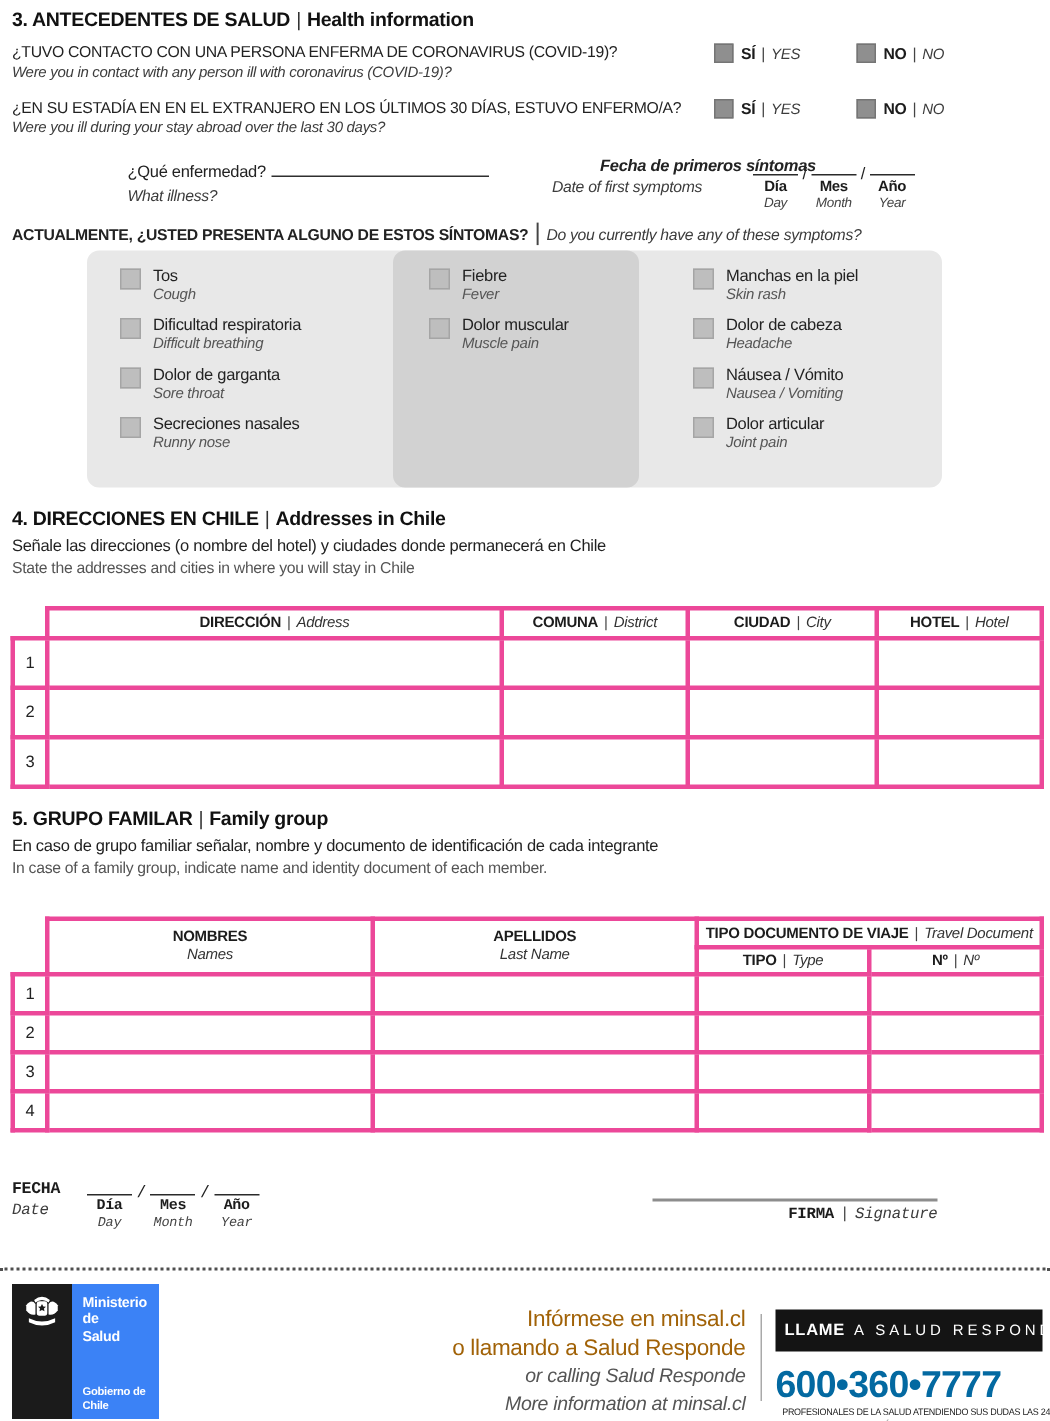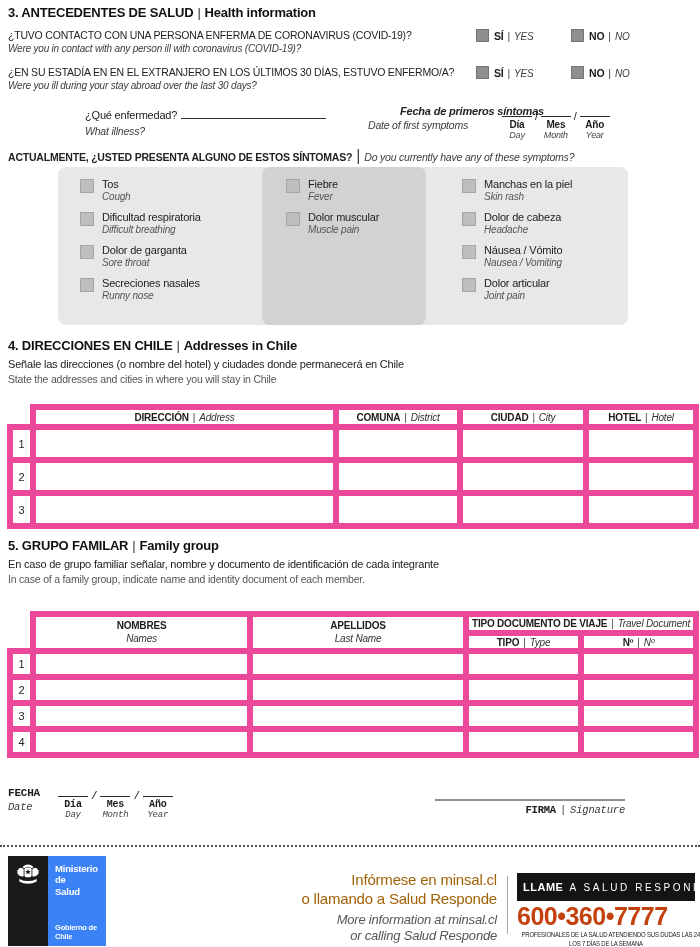--- a/index.html
+++ b/index.html
@@ -51,21 +51,21 @@
   .sym-cb { width:14px; height:14px; background:#bebebe; border:1px solid #a5a5a5; margin-right:8px; margin-top:1px; flex:0 0 auto; }
   .sym-es { font-size:11px; color:#222; }
   .sym-en { font-size:10px; font-style:italic; color:#555; margin-top:1px; }
 
   
   .sub-es { font-size:11px; color:#222; margin-top:5px; }
   .sub-en { font-size:10.5px; color:#555; margin-top:3px; }
 
   
   table { border-collapse:collapse; table-layout:fixed; width:686px; }
-  th, td { border:6px solid #ec4899; font-weight:normal; padding:0; }
+  th, td { border:3px solid #ec4899; font-weight:normal; padding:0; }
   th { font-size:10px; text-align:center; vertical-align:middle; }
   .th-es { font-weight:bold; color:#1c1c1c; }
   .th-en { font-style:italic; color:#333; }
   td.num { text-align:center; font-size:11px; color:#222; }
   th.ghost { border:none; background:#fff; }
   tr.h33 td { height:33px; }
   tr.h26 td { height:26px; }
   .th-stack div { line-height:1.25; }
 
   
@@ -87,21 +87,21 @@
   .info-block { text-align:right; }
   .info-es { font-size:15px; color:#a16207; line-height:1.25; }
   .info-en { font-size:13px; font-style:italic; color:#555; line-height:1.25; }
   .foot-divider { width:1px; background:#a9a9a9; }
   .call-banner {
     background:#141414; color:#fff; height:28px; display:flex; align-items:center;
     padding:0 6px; white-space:nowrap;
   }
   .call-bold { font-size:11px; font-weight:bold; letter-spacing:0.5px; }
   .call-rest { font-size:10px; letter-spacing:2.6px; margin-left:6px; }
-  .phone { font-size:25px; font-weight:bold; color:#c2410c; letter-spacing:-0.5px; margin-top:1px; white-space:nowrap; }
+  .phone { font-size:25px; font-weight:bold; color:#0369a1; letter-spacing:-0.5px; margin-top:8px; white-space:nowrap; }
   .fine-print { font-size:6.3px; color:#222; text-align:center; line-height:1.35; white-space:nowrap; transform:scaleX(0.95); transform-origin:center; }
 </style>
 </head>
 <body>
 
 <div class="abs sec-title" style="left:8px; top:5px;">
   <span>3. ANTECEDENTES DE SALUD</span><span class="pipe">|</span><span>Health information</span>
 </div>
 
 <div class="abs" style="left:8px; top:29px; width:684px;">
@@ -418,22 +418,22 @@
         <div>Ministerio de</div>
         <div>Salud</div>
       </div>
       <div class="logo-gov">Gobierno de Chile</div>
     </div>
   </div>
 
   <div class="abs info-block" style="left:250px; top:15px; width:247px;">
     <div class="info-es">Infórmese en minsal.cl</div>
     <div class="info-es">o llamando a Salud Responde</div>
+    <div class="info-en">or calling Salud Responde</div>
     <div class="info-en" style="margin-top:3px;">More information at minsal.cl</div>
-    <div class="info-en">or calling Salud Responde</div>
   </div>
 
   <div class="abs foot-divider" style="left:507px; top:20px; height:58px;"></div>
 
   <div class="abs" style="left:517px; top:17px; width:178px;">
     <div class="call-banner">
       <span class="call-bold">LLAME</span>
       <span class="call-rest">A SALUD RESPONDE</span>
     </div>
     <div class="phone">600•360•7777</div>

